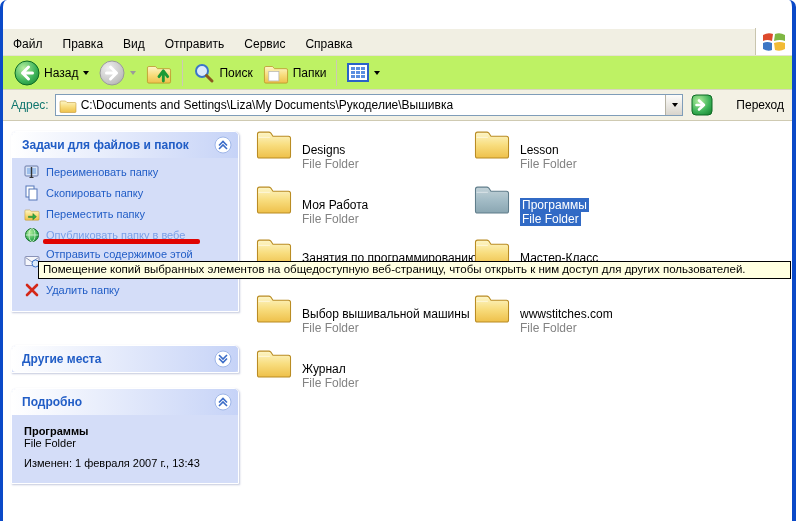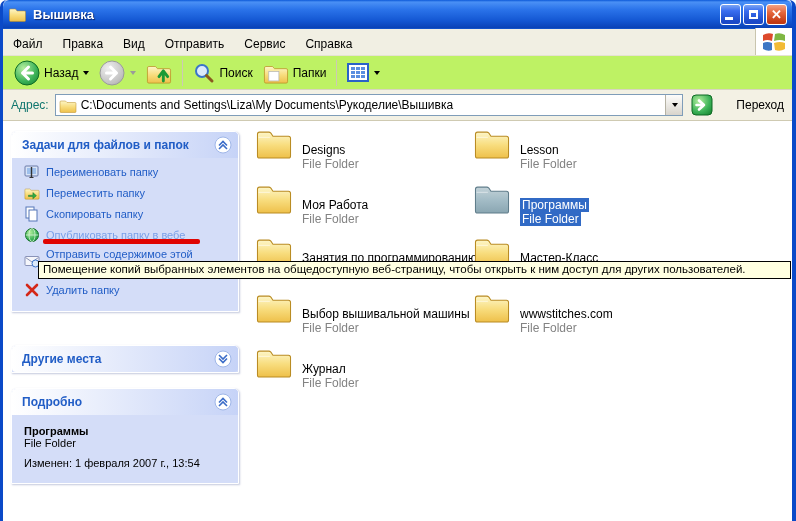--- a/index.html
+++ b/index.html
@@ -109,35 +109,20 @@
     <radialGradient id="ggray" cx="0.35" cy="0.3" r="0.9">
       <stop offset="0" stop-color="#efefef"></stop>
         <stop offset="0.7" stop-color="#c2c2c2"></stop>
         <stop offset="1" stop-color="#a5a5a5"></stop>
     </radialGradient>
   </defs>
 </svg>
 
 <div id="win">
 
-  <div class="titlebar">
-    <svg width="19" height="15" viewBox="0 0 36 30">
-      <path d="M2 27 L2 6 Q2 4 4 4 L13 4 Q14 4 15 5 L17 8 L32 8 Q34 8 34 10 L34 27 Q34 29 32 29 L4 29 Q2 29 2 27 Z" fill="url(#gf)" stroke="#b98b22"></path>
-    </svg>
-    <span class="ttl">Вышивка</span>
-    <div class="winbtn">
-        <span class="glyph-min"></span>
-      </div>
-    <div class="winbtn">
-        <span class="glyph-max"></span>
-      </div>
-    <div class="winbtn close">
-        <span class="glyph-x">✕</span>
-      </div>
-  </div>
 
   <div class="menubar">
     <span class="menu-item">Файл</span>
     <span class="menu-item">Правка</span>
     <span class="menu-item">Вид</span>
     <span class="menu-item">Отправить</span>
     <span class="menu-item">Сервис</span>
     <span class="menu-item">Справка</span>
     <div class="logo-block">
       <svg width="24" height="22" viewBox="0 0 24 22">
@@ -239,32 +224,32 @@
           <div class="task-item">
             <svg class="ticon" viewBox="0 0 16 16">
               <rect x="1" y="2" width="13" height="10" rx="1" fill="#d8e4f8" stroke="#6a7aa8"></rect>
               <rect x="3" y="4" width="9" height="6" fill="#9ec0ec"></rect>
               <line x1="7.5" y1="3" x2="7.5" y2="13" stroke="#333" stroke-width="1.4"></line>
               <line x1="5.5" y1="13.5" x2="9.5" y2="13.5" stroke="#333" stroke-width="1.2"></line>
             </svg>
             <span class="tlabel">Переименовать папку</span>
           </div>
           <div class="task-item">
+            <svg class="ticon" viewBox="0 0 16 16">
+              <rect x="2" y="1" width="8" height="11" fill="#fff" stroke="#5577b8"></rect>
+              <rect x="5" y="4" width="8" height="11" fill="#fff" stroke="#5577b8"></rect>
+            </svg>
+            <span class="tlabel">Скопировать папку</span>
+          </div>
+          <div class="task-item">
             <svg class="ticon" viewBox="0 0 36 30">
               <path d="M2 27 L2 8 Q2 6 4 6 L13 6 L16 9 L32 9 Q34 9 34 11 L34 27 Q34 29 32 29 L4 29 Q2 29 2 27 Z" fill="url(#gf)" stroke="#b98b22"></path>
               <path d="M10 20 L20 20 L20 14 L28 21 L20 28 L20 23 L10 23 Z" fill="#2fae44" stroke="#0e6b24"></path>
             </svg>
             <span class="tlabel">Переместить папку</span>
-          </div>
-          <div class="task-item">
-            <svg class="ticon" viewBox="0 0 16 16">
-              <rect x="2" y="1" width="8" height="11" fill="#fff" stroke="#5577b8"></rect>
-              <rect x="5" y="4" width="8" height="11" fill="#fff" stroke="#5577b8"></rect>
-            </svg>
-            <span class="tlabel">Скопировать папку</span>
           </div>
           <div class="task-item">
             <svg class="ticon" viewBox="0 0 16 16">
               <circle cx="8" cy="8" r="6.5" fill="url(#ggreen)" stroke="#0e6b24"></circle>
               <ellipse cx="8" cy="8" rx="3" ry="6.5" fill="none" stroke="#d8f4d8" stroke-width="0.8"></ellipse>
               <line x1="1.5" y1="8" x2="14.5" y2="8" stroke="#d8f4d8" stroke-width="0.8"></line>
             </svg>
             <span class="tlabel hovered">Опубликовать папку в вебе</span>
           </div>
           <div class="task-item mailitem">
@@ -298,21 +283,21 @@
         <div class="panel-hd">
           <span class="pt">Подробно</span>
           <svg width="18" height="18" viewBox="0 0 18 18">
             <circle cx="9" cy="9" r="8" fill="#fff" stroke="#9fb6e8"></circle>
             <path d="M5 9.5 L9 5.5 L13 9.5 M5 13 L9 9 L13 13" stroke="#3b6cc8" stroke-width="1.6" fill="none"></path>
           </svg>
         </div>
         <div class="details-body">
           <div class="dname">Программы</div>
           <div>File Folder</div>
-          <div class="dmod">Изменен: 1 февраля 2007 г., 13:54</div>
+          <div class="dmod">Изменен: 1 февраля 2007 г., 13:43</div>
         </div>
       </div>
     </div>
 
     <div class="filearea">
 
       <div class="fitem" style="left:9px;top:7px">
         <svg class="fic" viewBox="0 0 36 30">
             <path d="M2 27 L2 6 Q2 4 4 4 L13 4 Q14 4 15 5 L17 8 L32 8 Q34 8 34 10 L34 27 Q34 29 32 29 L4 29 Q2 29 2 27 Z" fill="url(#gf)" stroke="#b98b22"></path>
             <path d="M3 9 L14 9" stroke="#fff" stroke-opacity=".6"></path>

